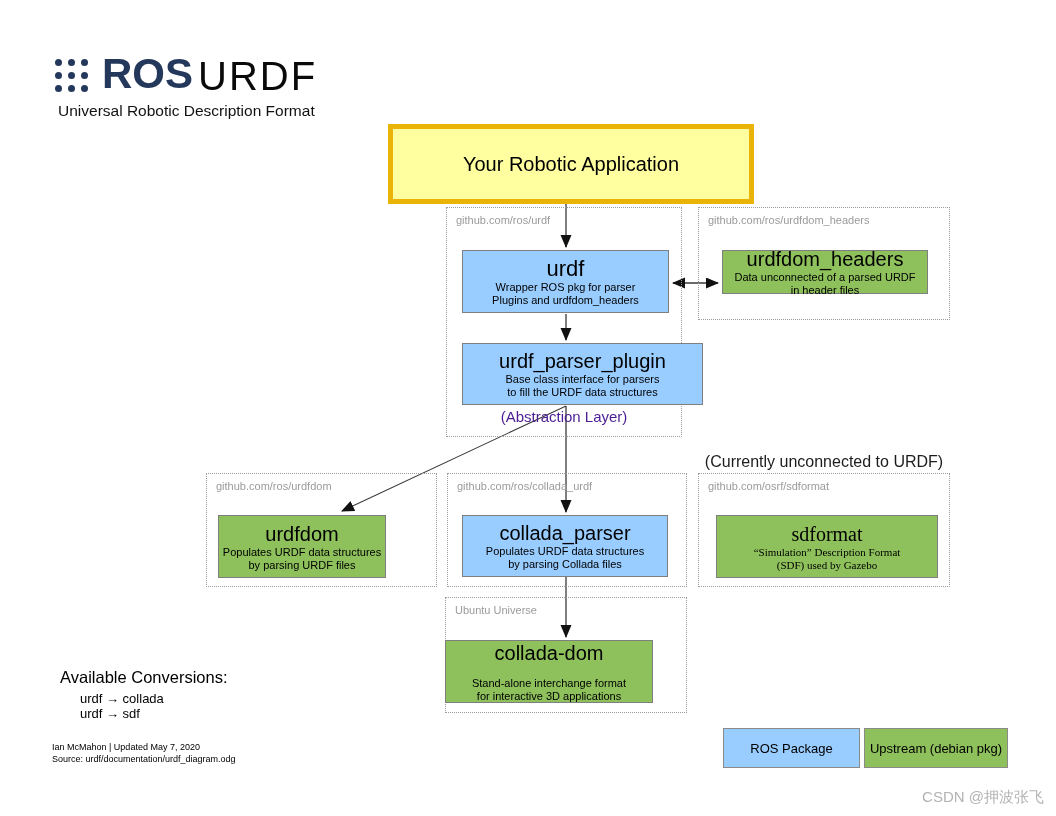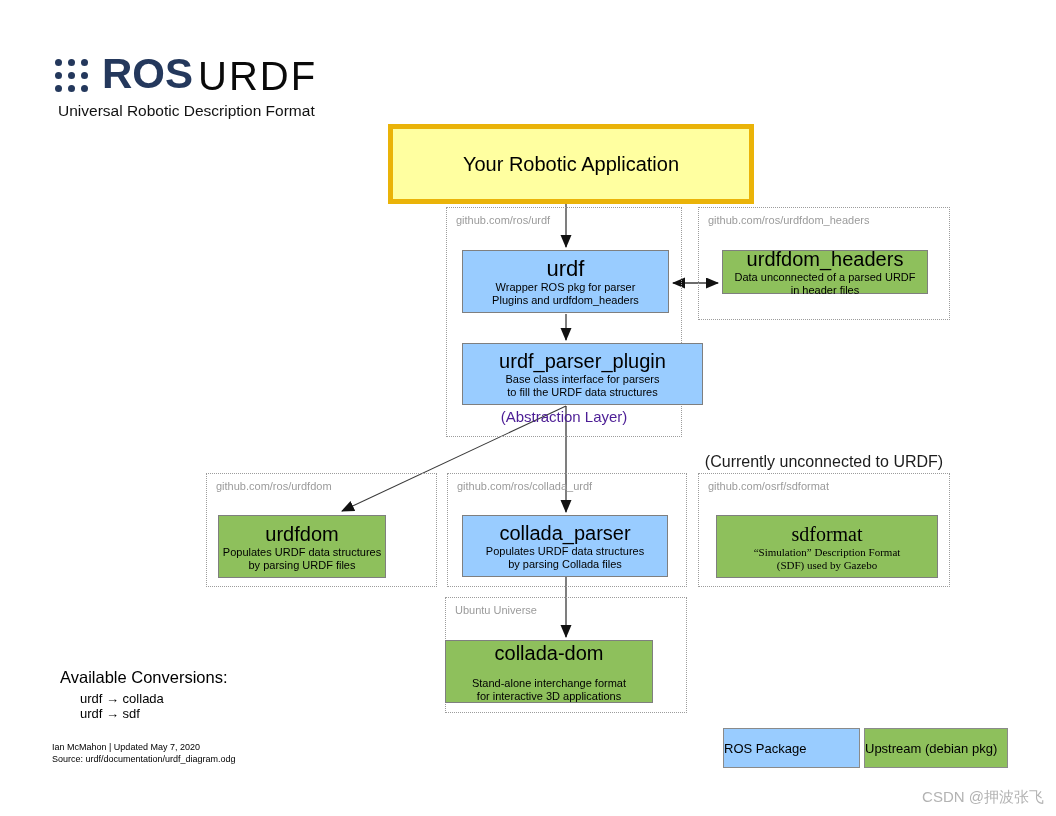--- a/index.html
+++ b/index.html
@@ -43,21 +43,21 @@
   .annot-dark{position:absolute;color:#1c1c1c;font-size:16px;text-align:center;}
 
   
   .conv-head{position:absolute;left:60px;top:668px;font-size:16.5px;color:#000;}
   .conv-item{position:absolute;left:80px;font-size:13px;color:#000;}
   .credit{position:absolute;left:52px;top:741px;font-size:9px;color:#000;line-height:12px;}
 
   
   .legend-box{
     position:absolute;box-sizing:border-box;border:1px solid #8a8a8a;
-    display:flex;align-items:center;justify-content:flex-start;font-size:13px;color:#000;
+    display:flex;align-items:center;justify-content:center;font-size:13px;color:#000;
   }
   .legend-blue{left:723px;top:728px;width:137px;height:40px;background:#99CCFF;}
   .legend-green{left:864px;top:728px;width:144px;height:40px;background:#8EC05C;}
 
   .watermark{position:absolute;right:12px;top:788px;font-size:15px;color:#b3b3b3;}
 
   svg.wires{position:absolute;left:0;top:0;width:1056px;height:816px;pointer-events:none;}
 </style>
 </head>
 <body>

